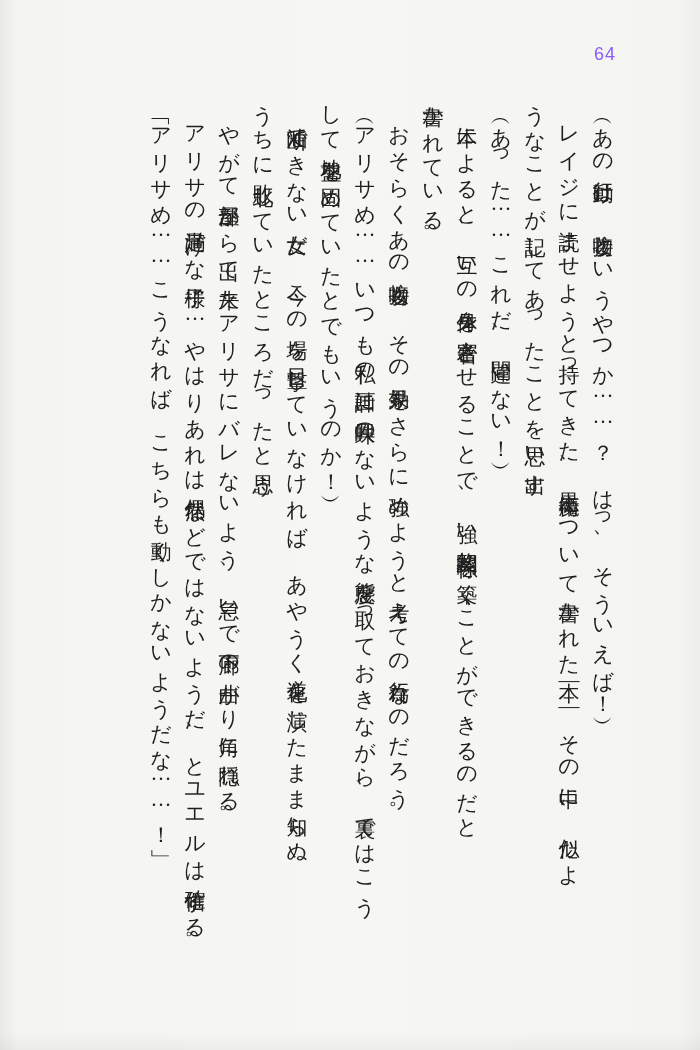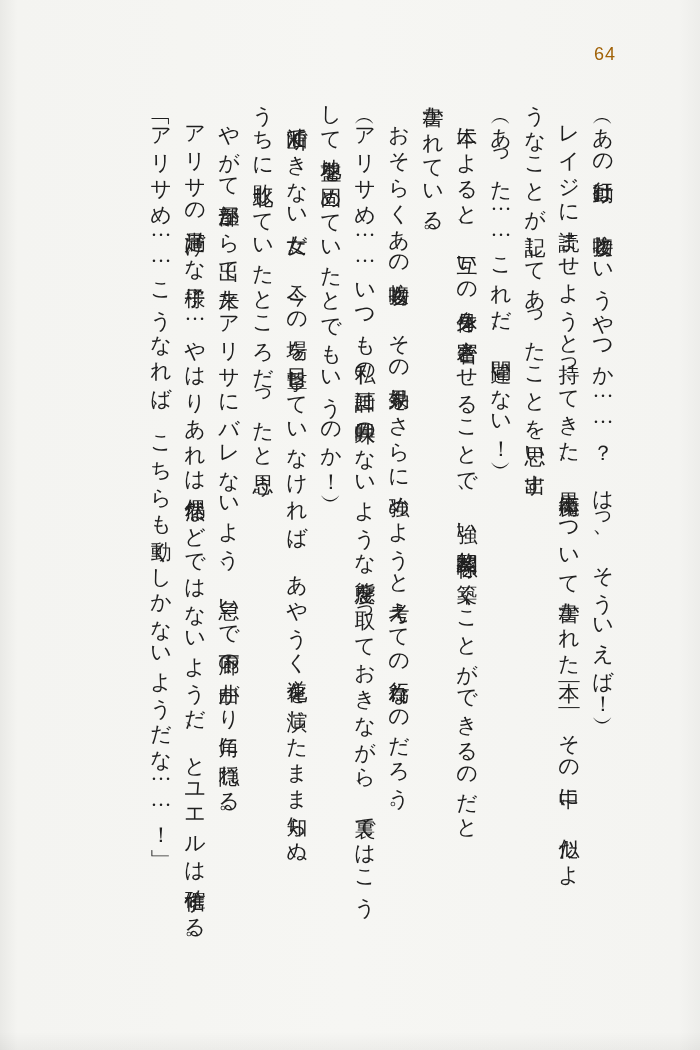--- a/index.html
+++ b/index.html
@@ -28,21 +28,21 @@
     height: 18px;
     background: linear-gradient(180deg, rgba(0,0,0,0) 0%, rgba(0,0,0,0.04) 100%);
     pointer-events: none;
   }
   .page-number {
     position: absolute;
     top: 44px;
     left: 594px;
     font-size: 18px;
     letter-spacing: 1px;
-    color: #a16207;
+    color: #8b5cf6;
     font-family: "Liberation Sans", "DejaVu Sans", sans-serif;
   }
   .text-block {
     position: absolute;
     top: 90px;
     right: 80px;
     height: 905px;
     writing-mode: vertical-rl;
     text-orientation: upright;
     font-size: 21px;

